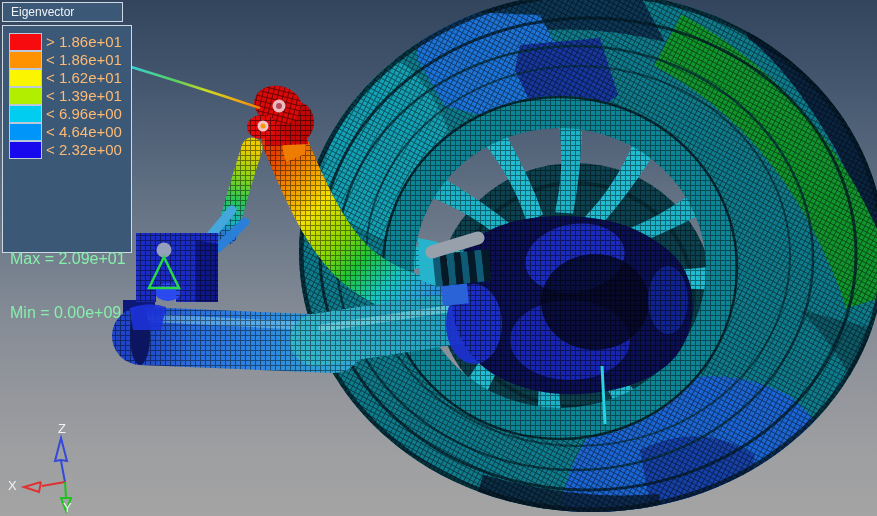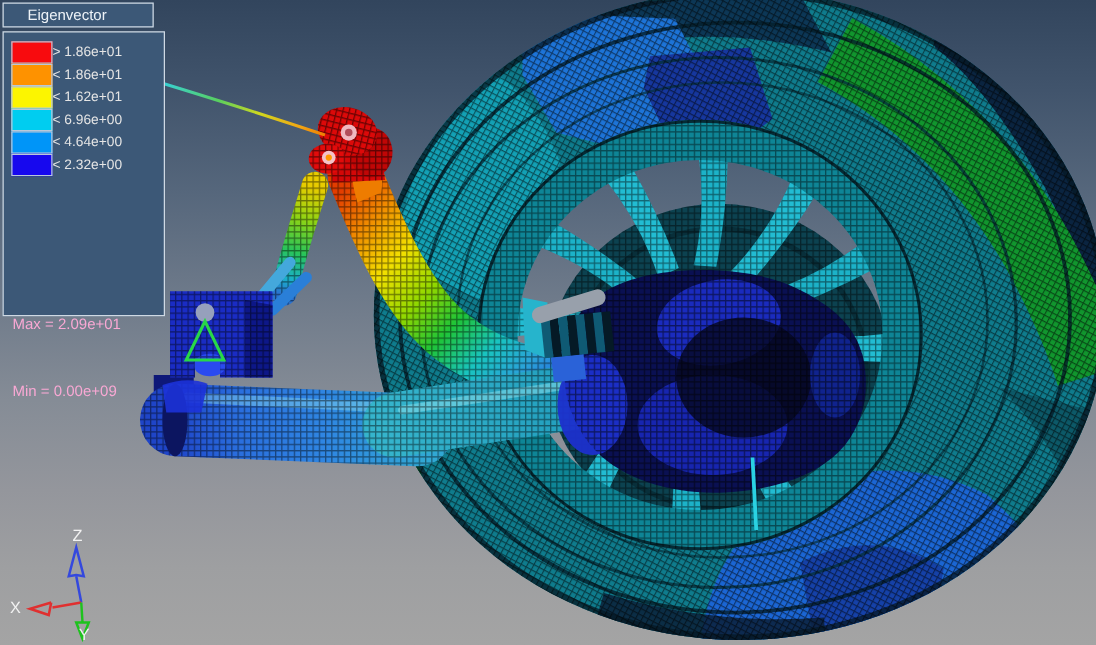--- a/index.html
+++ b/index.html
@@ -6,31 +6,31 @@
   .stage{
     position:relative;width:877px;height:516px;overflow:hidden;
     font-family:"Liberation Sans",sans-serif;
     background:linear-gradient(180deg,#32455d 0%,#41546c 14%,#56677c 30%,#6e7a8a 46%,#858c96 62%,#94969c 76%,#9e9fa1 88%,#a4a4a4 100%);
   }
   svg.scene{position:absolute;left:0;top:0;display:block}
   
   .lg-title{
     position:absolute;left:2px;top:2px;width:121px;height:20px;box-sizing:border-box;
     background:#3c5877;border:1px solid #cfd9e4;color:#eef3f8;
-    font-size:12px;line-height:18px;padding-left:19px;z-index:10;
+    font-size:12px;line-height:18px;padding-left:8px;z-index:10;
   }
   .lg-box{
     position:absolute;left:2px;top:25px;width:130px;height:228px;box-sizing:border-box;
     background:#3c5877;border:1px solid #cfd9e4;z-index:10;
   }
   .lg-rows{position:absolute;left:6px;top:7px;right:5px}
   .lg-row{display:flex;height:18px}
   .lg-swatch{width:33px;height:18px;box-shadow:inset 0 0 0 1px #b9c8da;flex:none}
-  .lg-label{flex:1;color:#e5e5e5;font-size:11px;line-height:18px;text-align:left;white-space:pre}
-  .lg-stats{position:absolute;left:7px;top:188px;color:#f9a8d4;font-size:12px;line-height:18px;white-space:pre}
+  .lg-label{flex:1;color:#fdba74;font-size:15px;line-height:18px;text-align:center;white-space:pre}
+  .lg-stats{position:absolute;left:7px;top:188px;color:#86efac;font-size:16px;line-height:18px;white-space:pre}
 </style>
 </head>
 <body>
 
 <div class="stage">
 
 <svg class="scene" width="877" height="516" viewBox="0 0 877 516">
   <defs>
     <pattern id="meshA" width="5" height="5" patternUnits="userSpaceOnUse">
       <path d="M0 .5H5M.5 0V5" stroke="#000" stroke-width="1" fill="none"></path>
@@ -247,20 +247,24 @@
         </div>
         <div class="lg-row">
           <div class="lg-swatch" style="background: rgb(254, 146, 0);"></div>
           <div class="lg-label">&lt; 1.86e+01</div>
         </div>
         <div class="lg-row">
           <div class="lg-swatch" style="background: rgb(252, 245, 0);"></div>
           <div class="lg-label">&lt; 1.62e+01</div>
         </div>
         <div class="lg-row">
+          <div class="lg-swatch" style="background: rgb(178, 238, 0);"></div>
+          <div class="lg-label">&lt; 1.39e+01</div>
+        </div>
+        <div class="lg-row">
           <div class="lg-swatch" style="background: rgb(0, 205, 240);"></div>
           <div class="lg-label">&lt; 6.96e+00</div>
         </div>
         <div class="lg-row">
           <div class="lg-swatch" style="background: rgb(0, 149, 248);"></div>
           <div class="lg-label">&lt; 4.64e+00</div>
         </div>
         <div class="lg-row">
           <div class="lg-swatch" style="background: rgb(23, 8, 238);"></div>
           <div class="lg-label">&lt; 2.32e+00</div>

